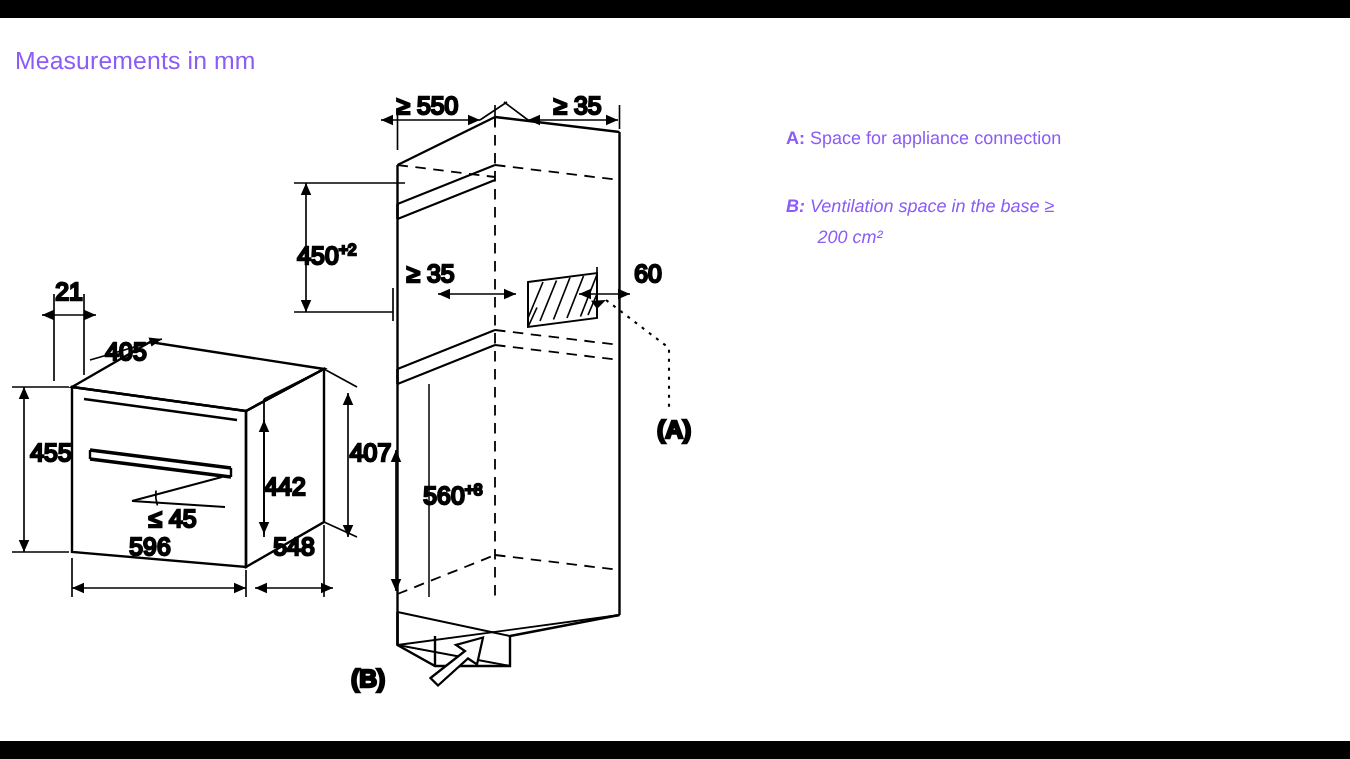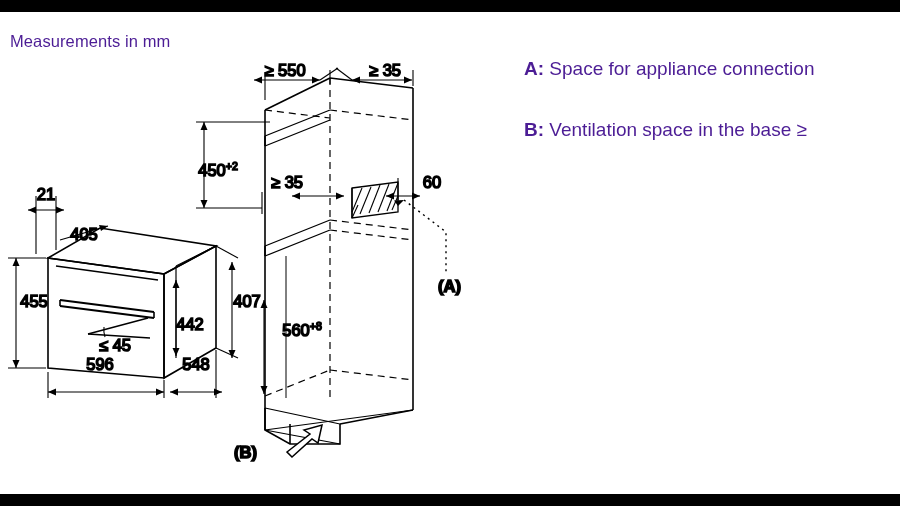--- a/index.html
+++ b/index.html
@@ -7,21 +7,21 @@
     padding: 0;
     background: #000;
   }
   #page {
     position: relative;
     width: 900px;
     height: 506px;
     background: #ffffff;
     overflow: hidden;
     font-family: "Liberation Sans", sans-serif;
-    color: #4c1d95;
+    color: #8b5cf6;
   }
   .bar {
     position: absolute;
     left: 0;
     width: 900px;
     background: #000000;
   }
   #bar-top { top: 0; height: 12px; }
   #bar-bottom { bottom: 0; height: 12px; }
 
@@ -50,25 +50,26 @@
   .dimsup {
     font-size: 10.5px;
   }
   .marker {
     font-size: 16.5px;
     font-weight: bold;
   }
 
   .legend {
     position: absolute;
-    font-size: 19px;
+    font-size: 12px;
     line-height: 21px;
+    margin-top: 24px;
   }
   #legend-a { left: 524px; top: 58px; width: 360px; }
-  #legend-b { left: 524px; top: 119px; width: 360px; }
+  #legend-b { left: 524px; top: 103px; width: 360px; font-style: italic; }
   .legend .key {
     font-weight: bold;
   }
   .legend .body {
     display: inline;
   }
   .legend .cont {
     display: block;
     margin-left: 21px;
   }
@@ -261,15 +262,16 @@
   </svg>
 
   <div class="legend" id="legend-a">
     <span class="key">A:</span>
     <span class="body">Space for appliance connection</span>
   </div>
 
   <div class="legend" id="legend-b">
     <span class="key">B:</span>
     <span class="body">Ventilation space in the base ≥</span>
+    <span class="cont">200 cm²</span>
   </div>
 
 </div>
 
 </body></html>

